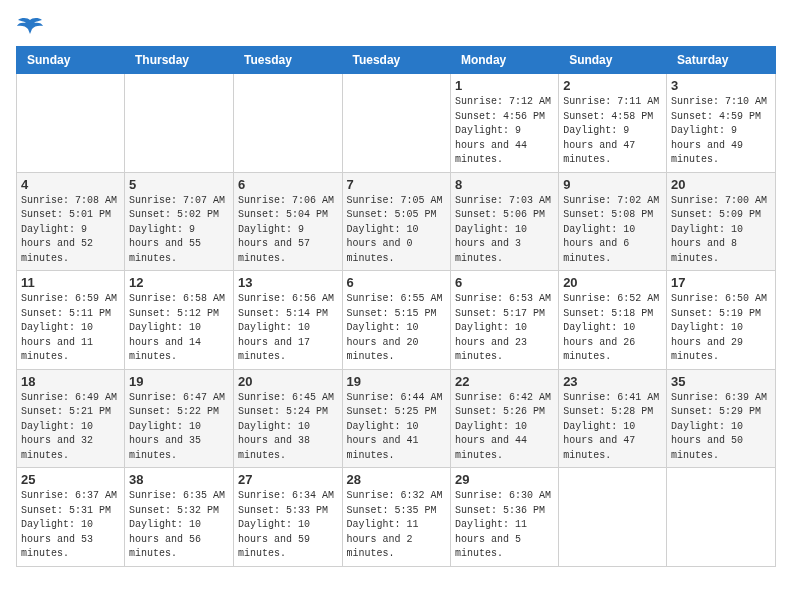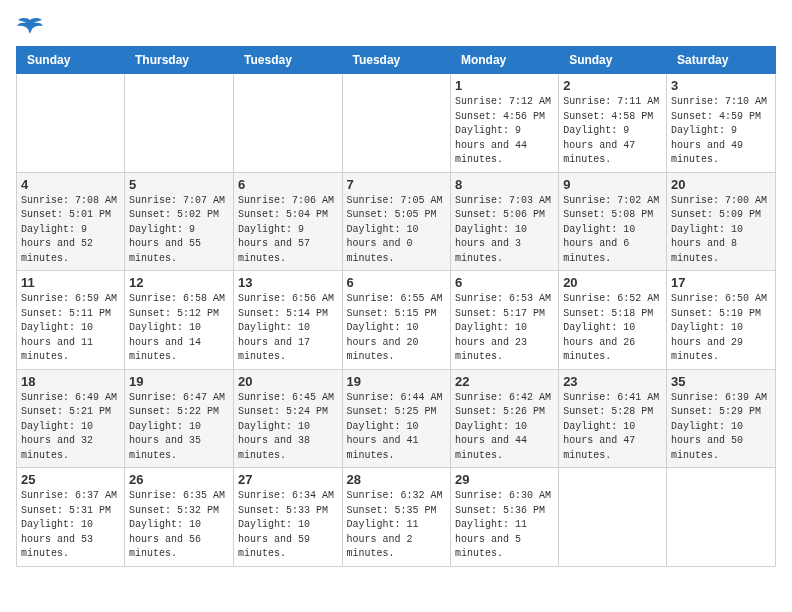--- a/index.html
+++ b/index.html
@@ -229,21 +229,21 @@
           <div class="day-num">35</div>
           <div class="day-detail">Sunrise: 6:39 AM<br>Sunset: 5:29 PM<br>Daylight: 10 hours and 50 minutes.</div>
         </td>
       </tr>
       <tr>
         <td>
           <div class="day-num">25</div>
           <div class="day-detail">Sunrise: 6:37 AM<br>Sunset: 5:31 PM<br>Daylight: 10 hours and 53 minutes.</div>
         </td>
         <td>
-          <div class="day-num">26</div>
+          <div class="day-num">38</div>
           <div class="day-detail">Sunrise: 6:35 AM<br>Sunset: 5:32 PM<br>Daylight: 10 hours and 56 minutes.</div>
         </td>
         <td>
           <div class="day-num">27</div>
           <div class="day-detail">Sunrise: 6:34 AM<br>Sunset: 5:33 PM<br>Daylight: 10 hours and 59 minutes.</div>
         </td>
         <td>
           <div class="day-num">28</div>
           <div class="day-detail">Sunrise: 6:32 AM<br>Sunset: 5:35 PM<br>Daylight: 11 hours and 2 minutes.</div>
         </td>

